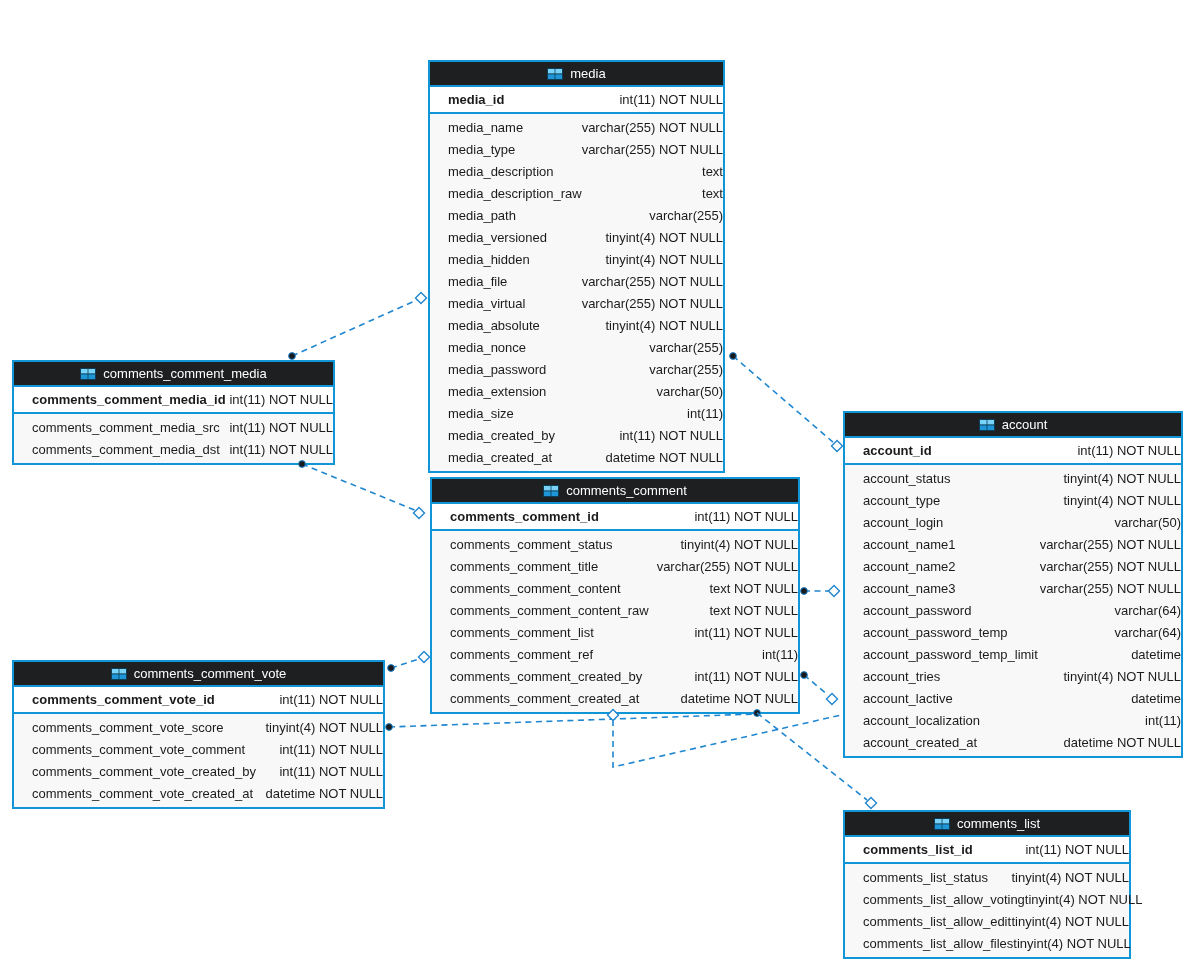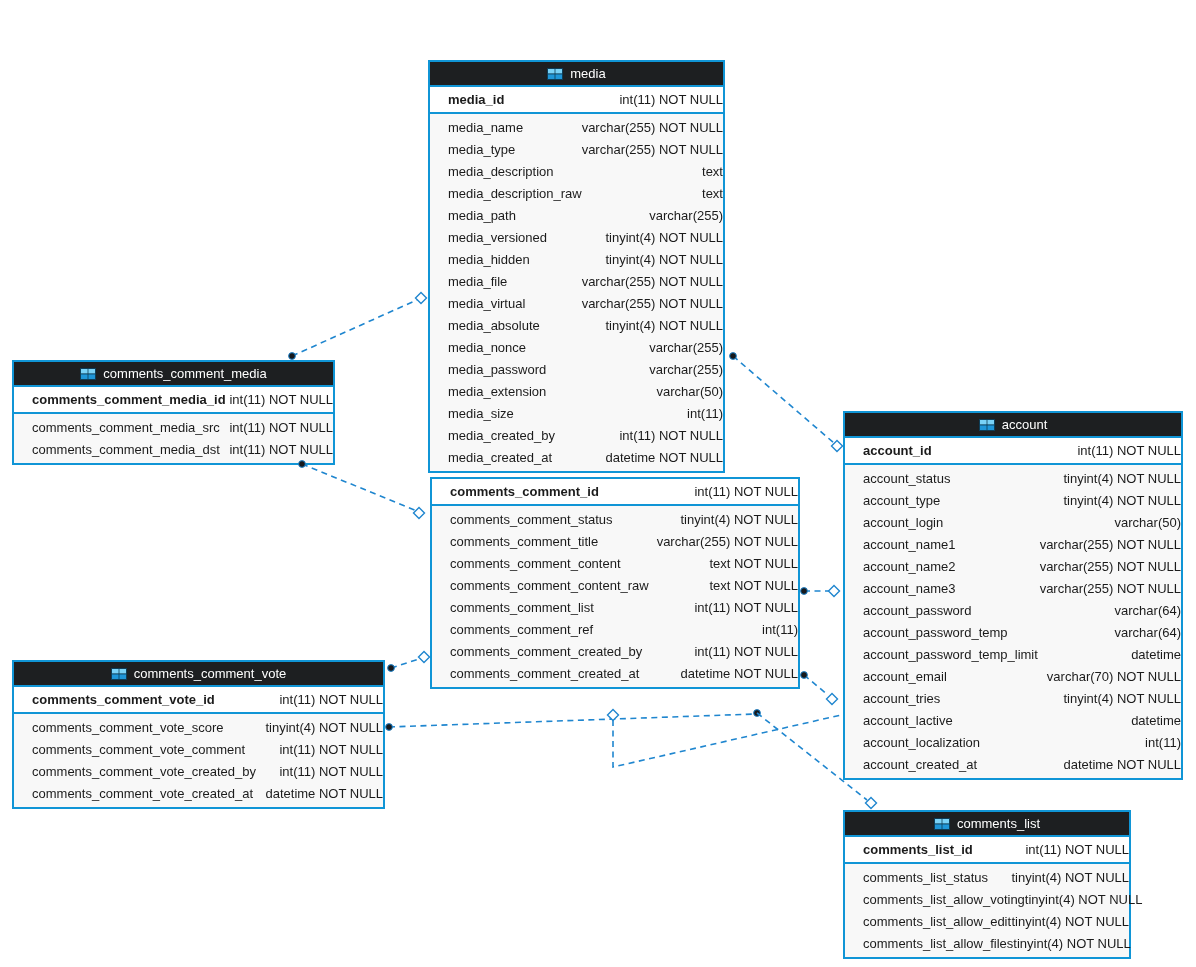--- a/index.html
+++ b/index.html
@@ -162,20 +162,32 @@
         </div>
 
         <div class="frow">
           <span class="fname">comments_comment_media_dst</span>
           <span class="ftype">int(11) NOT NULL</span>
         </div>
       </div>
   </div>
 
   <div class="table" style="left:430px;top:477px;width:370px;">
+    <div class="thead">
+      <span class="ticon">
+        <svg width="16" height="12">
+            <rect x="0" y="0" width="16" height="12" fill="#0d3d57"></rect>
+            <rect x="1" y="1" width="6.6" height="4.4" fill="#79d2f7"></rect>
+            <rect x="8.4" y="1" width="6.6" height="4.4" fill="#79d2f7"></rect>
+            <rect x="1" y="6.4" width="6.6" height="4.6" fill="#1f96d8"></rect>
+            <rect x="8.4" y="6.4" width="6.6" height="4.6" fill="#1f96d8"></rect>
+          </svg>
+      </span>
+      <span class="ttitle">comments_comment</span>
+    </div>
     <div class="pkrow">
       <span class="fname pk">comments_comment_id</span>
       <span class="ftype">int(11) NOT NULL</span>
     </div>
     <div class="rows">
 
         <div class="frow">
           <span class="fname">comments_comment_status</span>
           <span class="ftype">tinyint(4) NOT NULL</span>
         </div>
@@ -315,24 +327,20 @@
         <div class="frow">
           <span class="fname">account_password_temp</span>
           <span class="ftype">varchar(64)</span>
         </div>
 
         <div class="frow">
           <span class="fname">account_password_temp_limit</span>
           <span class="ftype">datetime</span>
         </div>
 
-        <div class="frow">
-          <span class="fname">account_email</span>
-          <span class="ftype">varchar(70) NOT NULL</span>
-        </div>
 
         <div class="frow">
           <span class="fname">account_tries</span>
           <span class="ftype">tinyint(4) NOT NULL</span>
         </div>
 
         <div class="frow">
           <span class="fname">account_lactive</span>
           <span class="ftype">datetime</span>
         </div>

